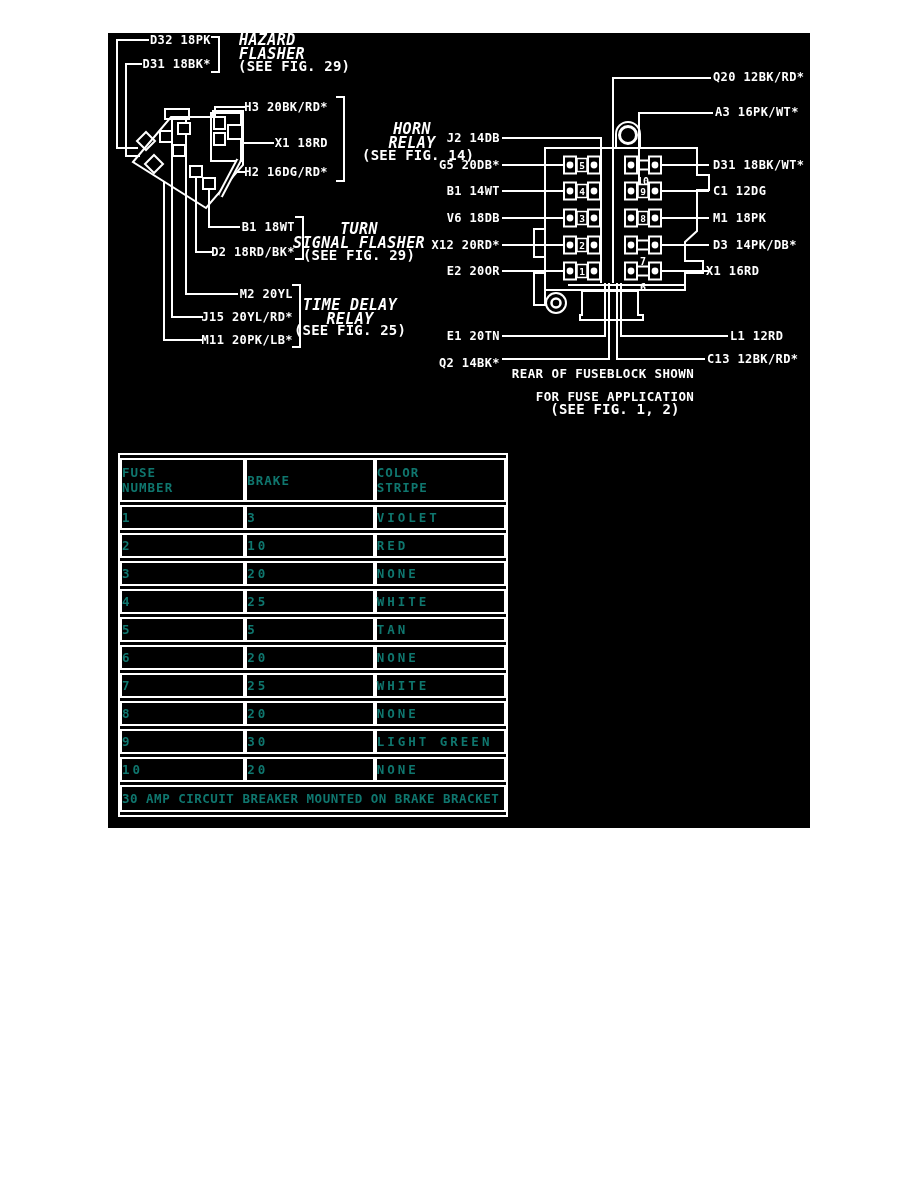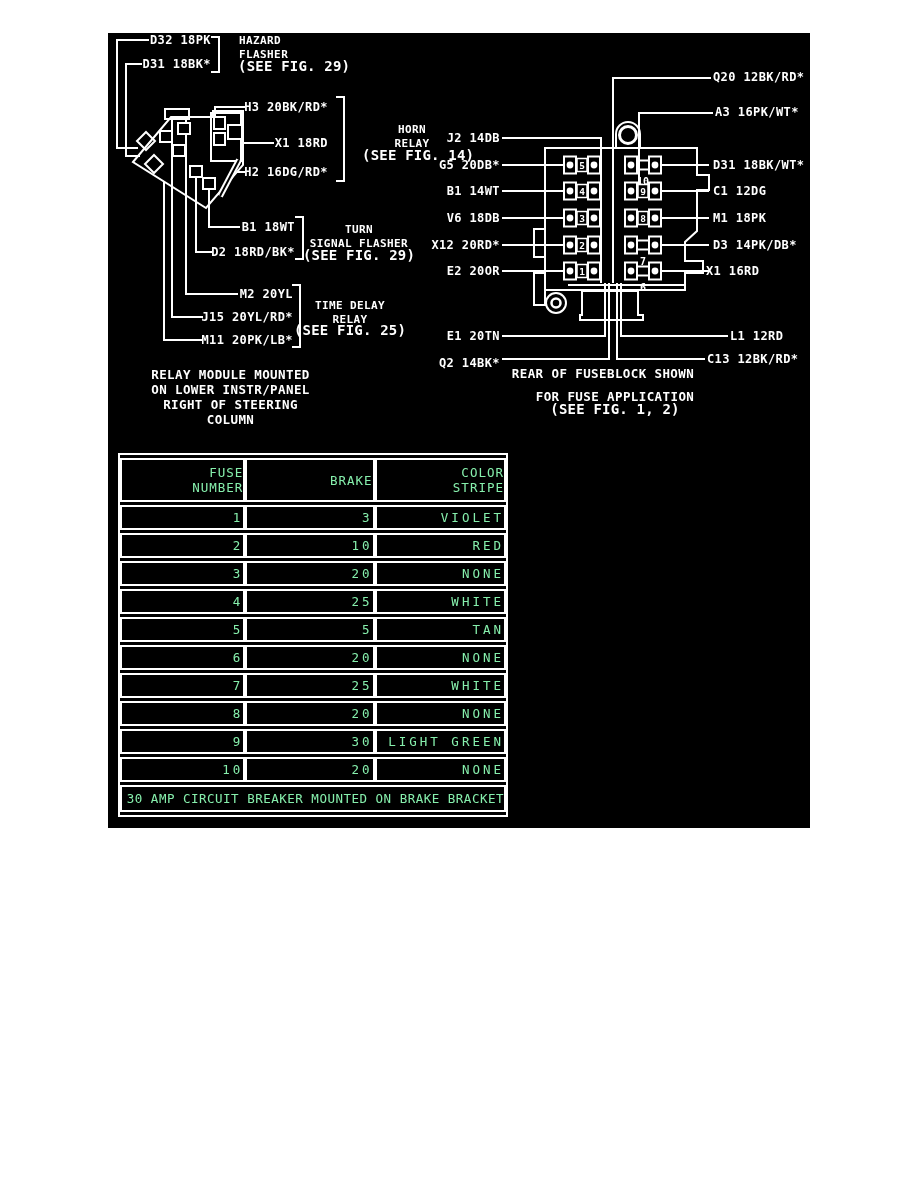--- a/index.html
+++ b/index.html
@@ -11,31 +11,31 @@
   .art .fb{fill:#000000;}
   .art .fw{fill:#ffffff;stroke:none;}
   .art .thick{stroke-width:6;}
   .art .core{stroke:#000000;stroke-width:2;}
   .art text{fill:#ffffff;stroke:none;font-family:"DejaVu Sans Mono",monospace;
             font-weight:700;text-anchor:middle;}
   .art text.ni{font-size:9.5px;}
   .art text.nb{font-size:10px;}
   .wl{position:absolute;color:#ffffff;font-size:12px;font-weight:700;white-space:nowrap;
       letter-spacing:.4px;line-height:12px;}
-  .ttl{position:absolute;color:#ffffff;font-size:11px;font-weight:700;white-space:pre-line;
-       letter-spacing:.4px;line-height:13.5px;}
+  .ttl{position:absolute;color:#ffffff;font-size:15px;font-weight:700;white-space:pre-line;
+       letter-spacing:.4px;line-height:13.5px;font-style:italic;}
   .fig{position:absolute;color:#ffffff;font-size:14px;font-weight:700;white-space:nowrap;
        letter-spacing:.2px;line-height:9px;}
   .ctr{text-align:center;}
   .cap{position:absolute;color:#ffffff;font-size:12.5px;font-weight:700;white-space:pre-line;
        text-align:center;letter-spacing:.4px;line-height:15px;}
   table.ftable{position:absolute;left:10px;top:420px;width:390px;background:#000000;
        border:2px solid #ffffff;border-collapse:separate;border-spacing:0 3px;table-layout:fixed;}
-  .ftable th,.ftable td{border:2px solid #ffffff;color:#86efac;text-align:right;
-       vertical-align:middle;font-family:"DejaVu Sans Mono",monospace;font-weight:400;
+  .ftable th,.ftable td{border:2px solid #ffffff;color:#0f766e;text-align:left;
+       vertical-align:middle;font-family:"DejaVu Sans Mono",monospace;font-weight:700;
        font-size:12.5px;white-space:pre-line;padding:0;}
   .ftable th{height:40px;letter-spacing:1px;line-height:15px;}
   .ftable td{height:21px;letter-spacing:3px;}
   .ftable td.foot{height:23px;letter-spacing:.5px;}
 </style>
 </head>
 <body>
 
 <div class="page">
  <div class="panel">
@@ -215,24 +215,20 @@
 SIGNAL FLASHER</div>
   <div class="fig ctr" style="left:171px;top:218px;width:160px">(SEE FIG. 29)</div>
 
   <div class="wl" style="right:517px;top:255px">M2 20YL</div>
   <div class="wl" style="right:517px;top:278px">J15 20YL/RD*</div>
   <div class="wl" style="right:517px;top:301px">M11 20PK/LB*</div>
   <div class="ttl ctr" style="left:162px;top:266px;width:160px">TIME DELAY
 RELAY</div>
   <div class="fig ctr" style="left:162px;top:293px;width:160px">(SEE FIG. 25)</div>
 
-  <div class="cap" style="left:25px;top:334px;width:195px">RELAY MODULE MOUNTED
-ON LOWER INSTR/PANEL
-RIGHT OF STEERING
-COLUMN</div>
 
   <div class="wl" style="right:310px;top:99px">J2 14DB</div>
   <div class="wl" style="right:310px;top:126px">G5 20DB*</div>
   <div class="wl" style="right:310px;top:152px">B1 14WT</div>
   <div class="wl" style="right:310px;top:179px">V6 18DB</div>
   <div class="wl" style="right:310px;top:206px">X12 20RD*</div>
   <div class="wl" style="right:310px;top:232px">E2 20OR</div>
   <div class="wl" style="right:310px;top:297px">E1 20TN</div>
   <div class="wl" style="right:310px;top:324px">Q2 14BK*</div>
 

